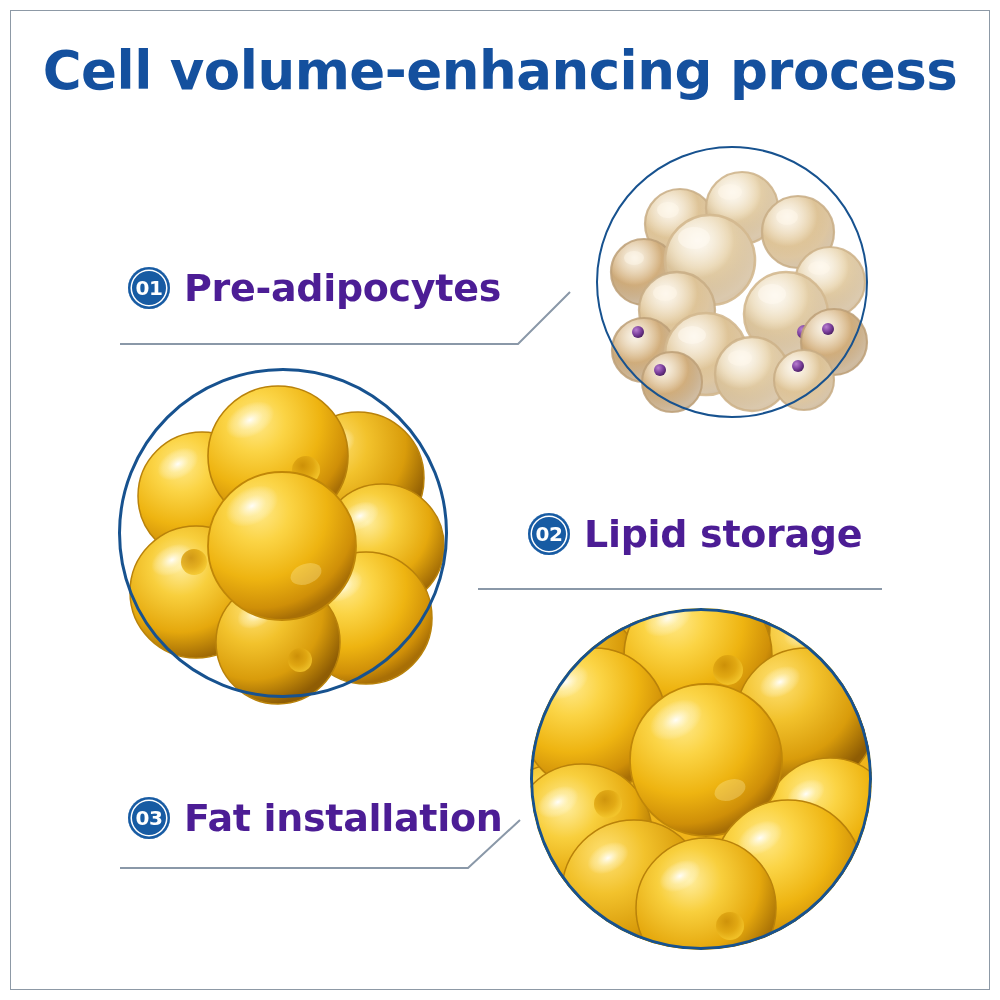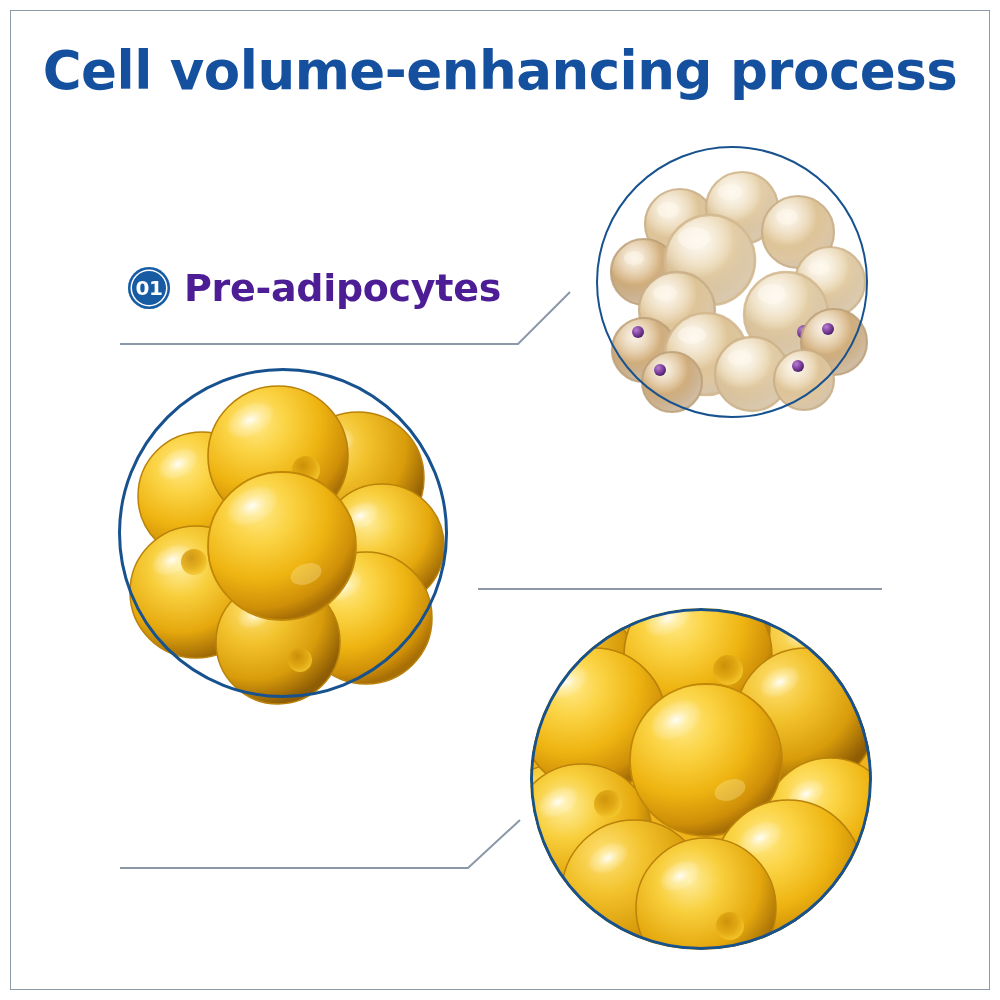--- a/index.html
+++ b/index.html
@@ -260,20 +260,26 @@
 
           <circle cx="172" cy="186" r="74" fill="url(#gold1)" stroke="#c08708" stroke-width="1.8"></circle>
           <ellipse cx="142" cy="146" rx="28" ry="18" fill="url(#spec)" transform="rotate(-28 142 146)"></ellipse>
           <ellipse cx="196" cy="214" rx="16" ry="10" fill="#fff3b0" opacity="0.3" transform="rotate(-20 196 214)"></ellipse>
         </g>
       </svg>
     </div>
     <div class="ring"></div>
   </div>
 
+  <div class="label-row" style="left:528px;top:512px;">
+    <div class="badge">
+      <span>02</span>
+    </div>
+    <div class="label-text">Lipid storage</div>
+  </div>
   <svg class="connector" style="left:478px;top:584px;width:406px;height:10px;" width="406" height="10">
     <polyline points="0,5 404,5" fill="none" stroke="#8a98a8" stroke-width="2"></polyline>
   </svg>
 
   <div class="cell-circle clip" style="left:530px;top:608px;width:342px;height:342px;">
     <svg class="art" viewBox="0 0 342 342" width="342" height="342">
       <defs>
         <radialGradient id="fg1" cx="34%" cy="26%" r="75%">
           <stop offset="0%" stop-color="#ffe98a"></stop>
           <stop offset="28%" stop-color="#fbd445"></stop>
@@ -341,17 +347,23 @@
         <circle cx="104" cy="284" r="72" fill="url(#fg3)" stroke="#b9820a" stroke-width="1.5"></circle>
         <ellipse cx="78" cy="250" rx="22" ry="14" fill="url(#fspec)" transform="rotate(-28 78 250)"></ellipse>
         <circle cx="176" cy="300" r="70" fill="url(#fg2)" stroke="#b9820a" stroke-width="1.5"></circle>
         <ellipse cx="150" cy="268" rx="22" ry="14" fill="url(#fspec)" transform="rotate(-28 150 268)"></ellipse>
         <circle cx="200" cy="318" r="14" fill="url(#fdimple)" opacity="0.85"></circle>
       </g>
     </svg>
     <div class="ring"></div>
   </div>
 
+  <div class="label-row" style="left:128px;top:796px;">
+    <div class="badge">
+      <span>03</span>
+    </div>
+    <div class="label-text">Fat installation</div>
+  </div>
   <svg class="connector" style="left:120px;top:808px;width:410px;height:80px;" width="410" height="80">
     <polyline points="0,60 348,60 400,12" fill="none" stroke="#8a98a8" stroke-width="2"></polyline>
   </svg>
 
 </div>
 
 </body></html>

